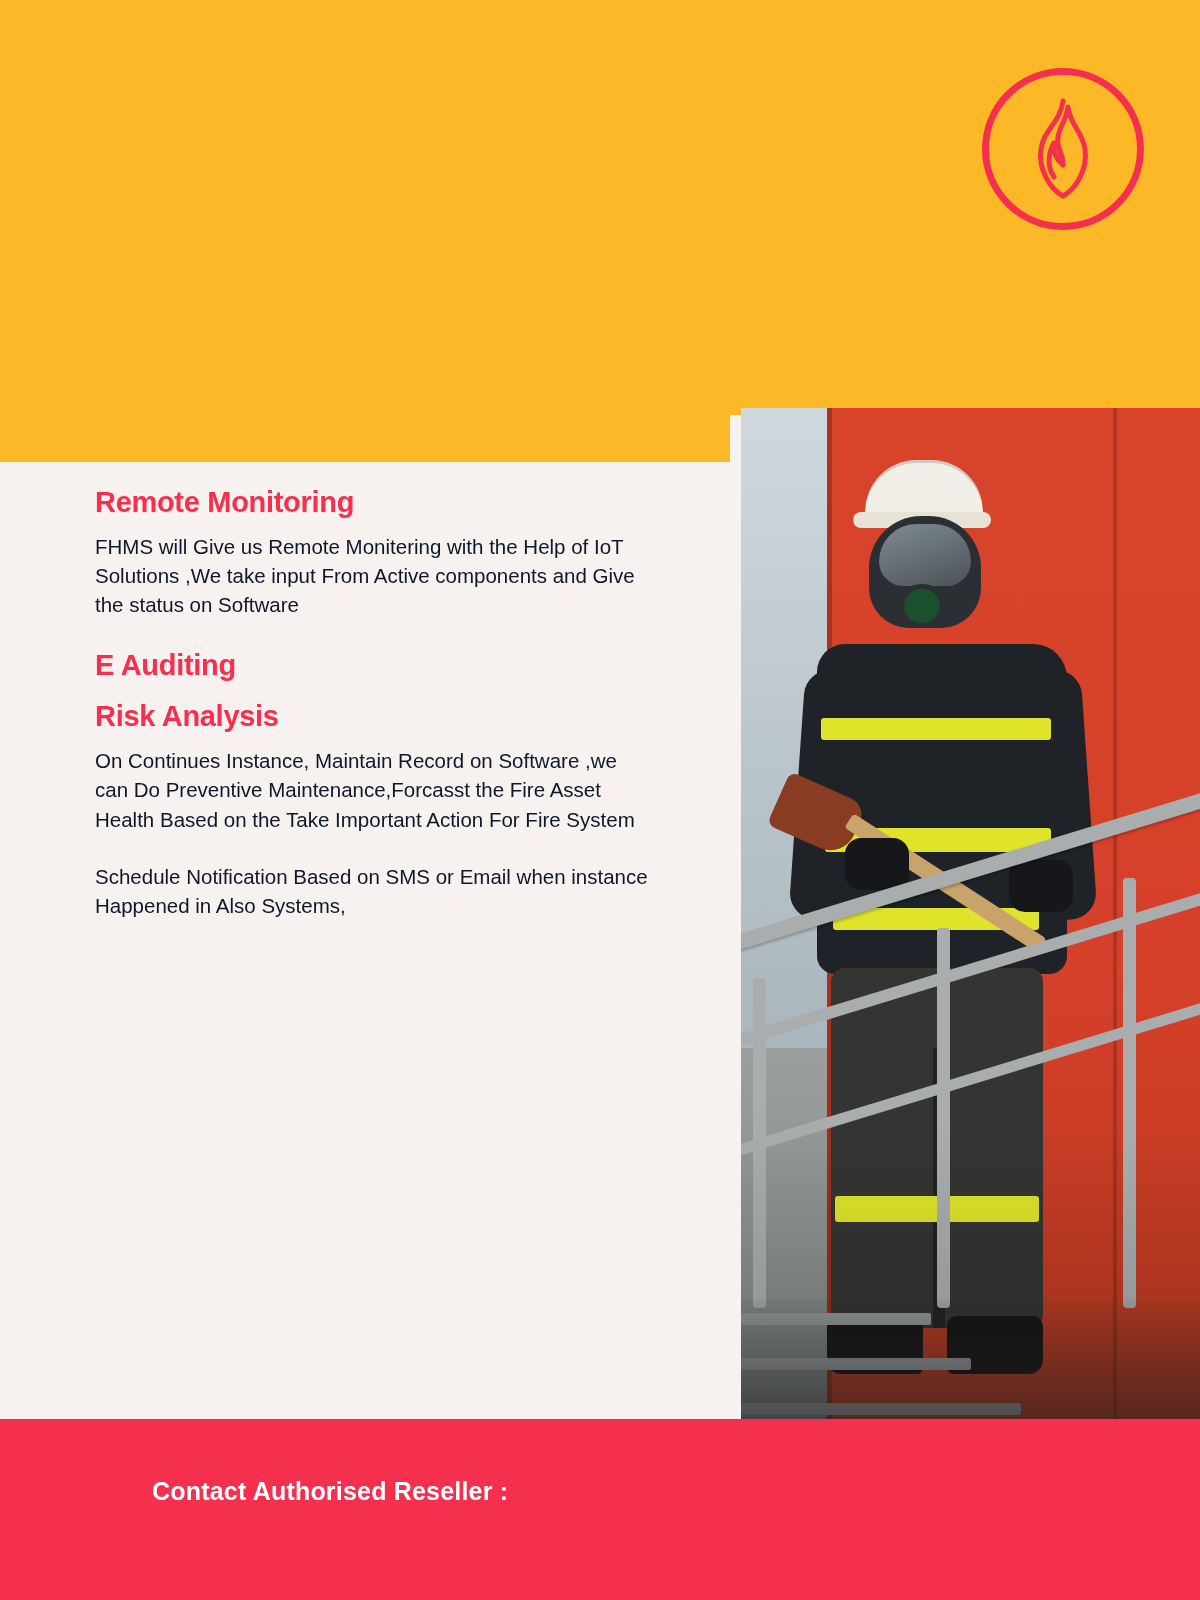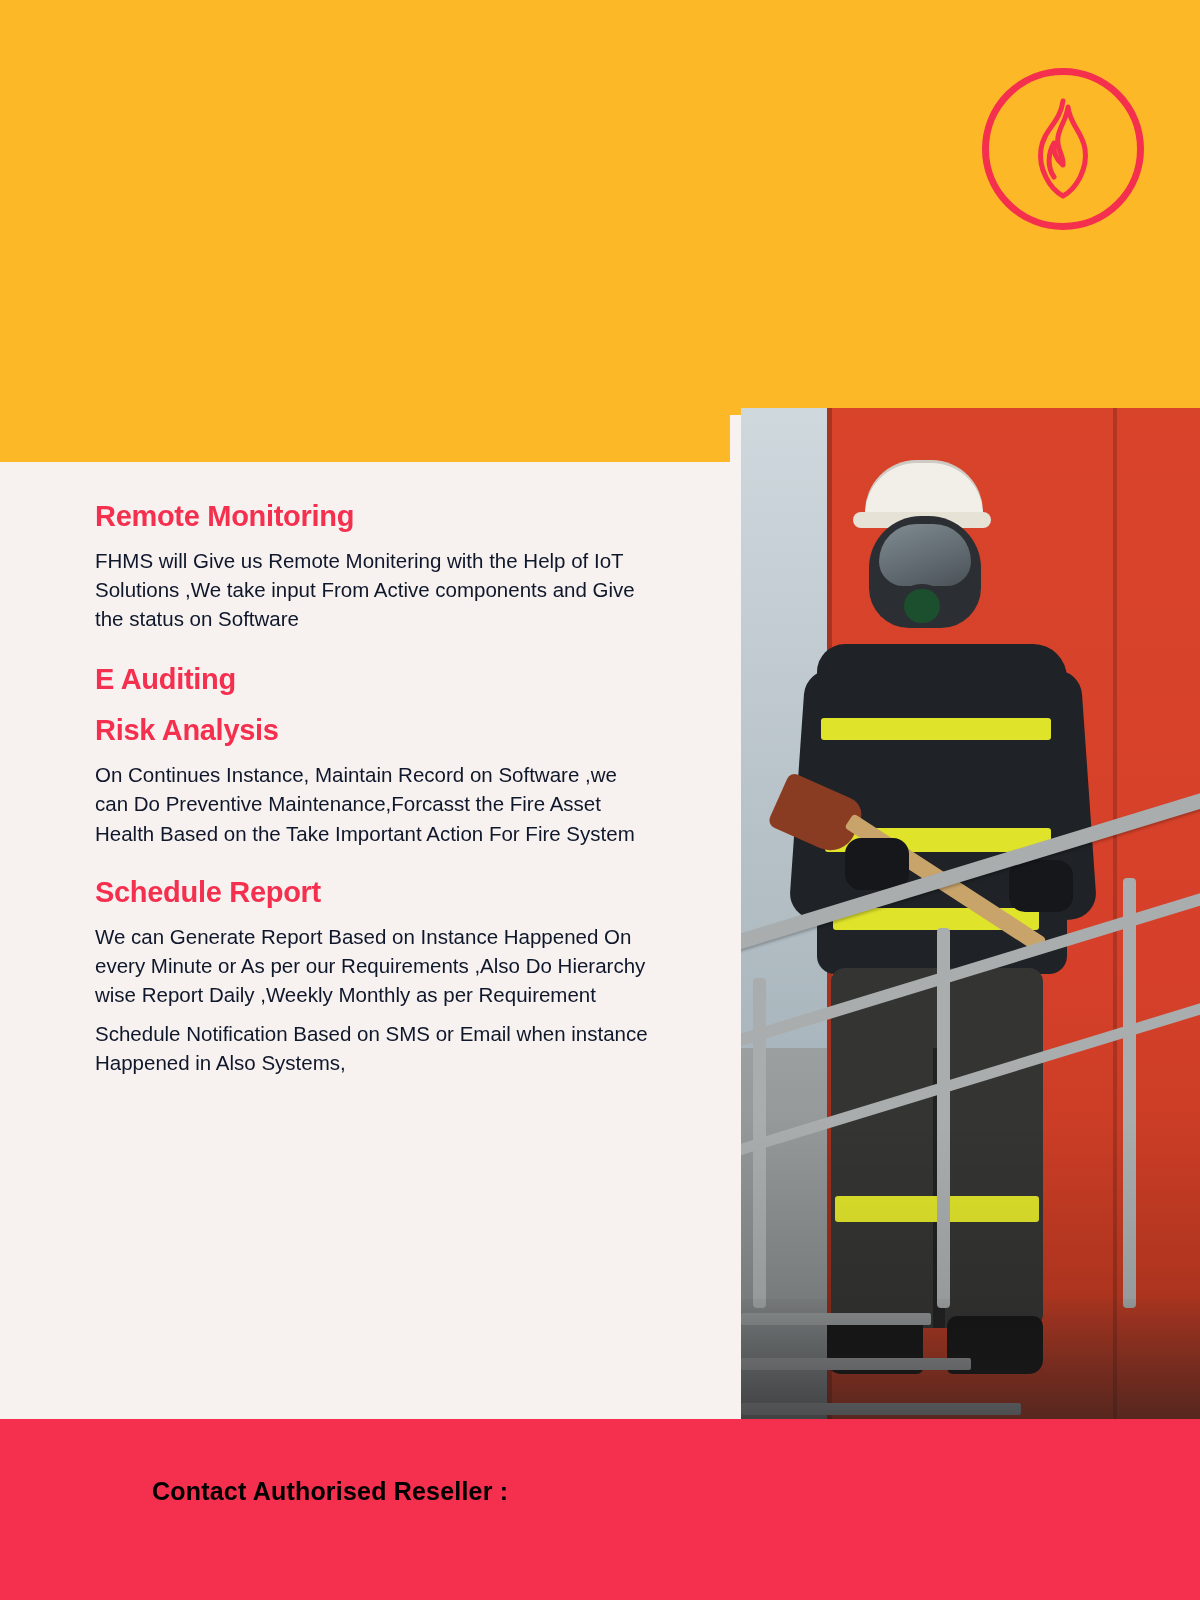--- a/index.html
+++ b/index.html
@@ -231,21 +231,21 @@
   }
   .photo-grad {
     position: absolute; inset: 0;
     background: linear-gradient(180deg, rgba(0,0,0,0) 70%, rgba(0,0,0,0.18) 100%);
   }
 
   
   .content {
     position: absolute;
     left: 95px;
-    top: 500px;
+    top: 486px;
     width: 560px;
     z-index: 5;
   }
   .section { margin-bottom: 22px; }
   .section-title {
     color: #f52f4e;
     font-size: 29px;
     font-weight: 700;
     letter-spacing: -0.3px;
     margin-bottom: 13px;
@@ -268,21 +268,21 @@
     top: 1419px;
     width: 1200px;
     height: 181px;
     background: #f52f4e;
     z-index: 6;
   }
   .footer-text {
     position: absolute;
     left: 152px;
     top: 58px;
-    color: #000000;
+    color: #ffffff;
     font-size: 25px;
     font-weight: 700;
     letter-spacing: 0.2px;
   }
 </style>
 </head>
 <body>
 
 <div class="poster">
 
@@ -351,24 +351,20 @@
 
     <div class="section">
       <div class="section-title">E Auditing</div>
     </div>
 
     <div class="section">
       <div class="section-title">Risk Analysis</div>
       <div class="section-body">On Continues Instance, Maintain Record on Software ,we can Do Preventive Maintenance,Forcasst the Fire Asset Health Based on the Take Important Action For Fire System</div>
     </div>
 
-    <div class="section">
-      <div class="section-title">Schedule Report</div>
-      <div class="section-body">We can Generate Report Based on Instance Happened On every Minute  or As per our Requirements ,Also Do Hierarchy wise Report Daily ,Weekly Monthly as per Requirement</div>
-    </div>
 
     <div class="section">
       <div class="section-body">Schedule Notification Based on SMS or Email when instance Happened in Also Systems,</div>
     </div>
 
   </div>
 
   <div class="footer">
     <div class="footer-text">Contact Authorised Reseller :</div>
   </div>

